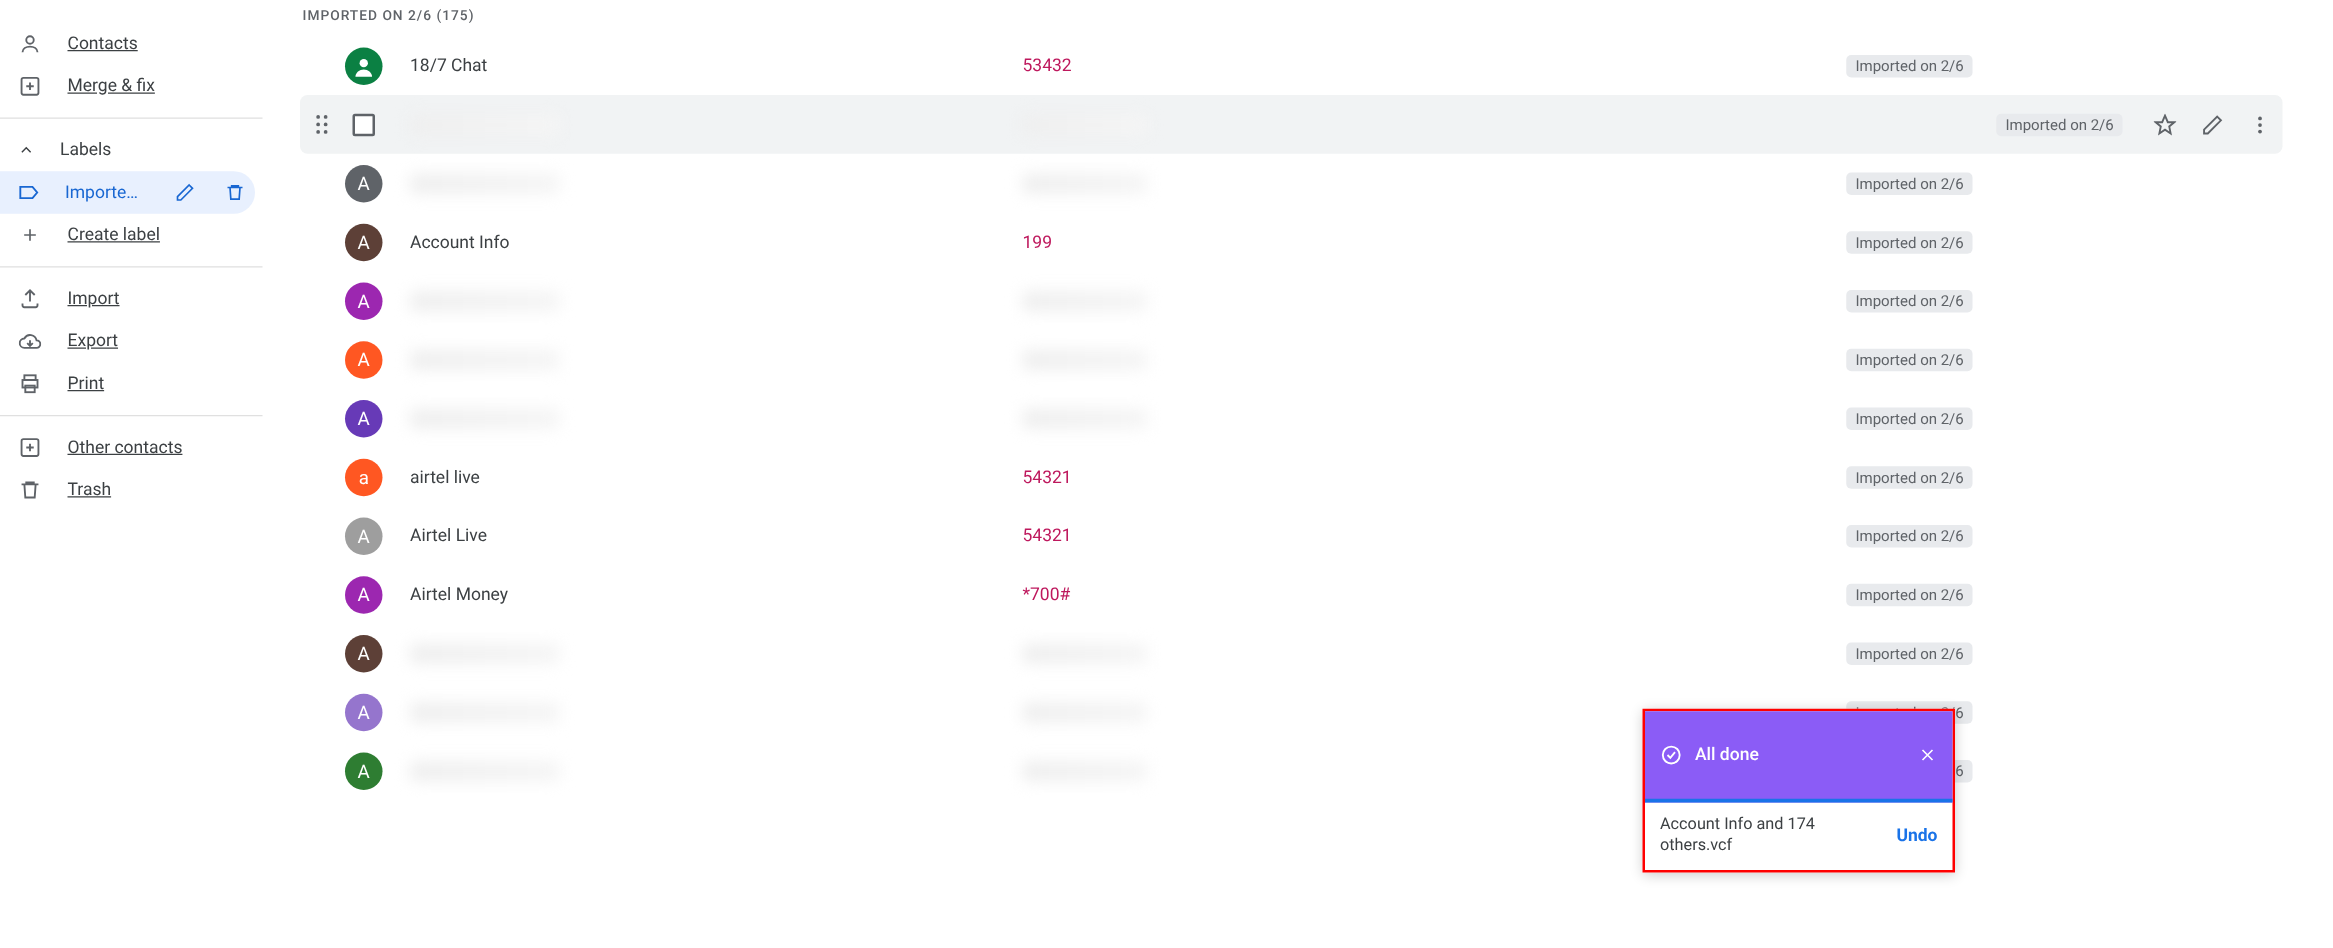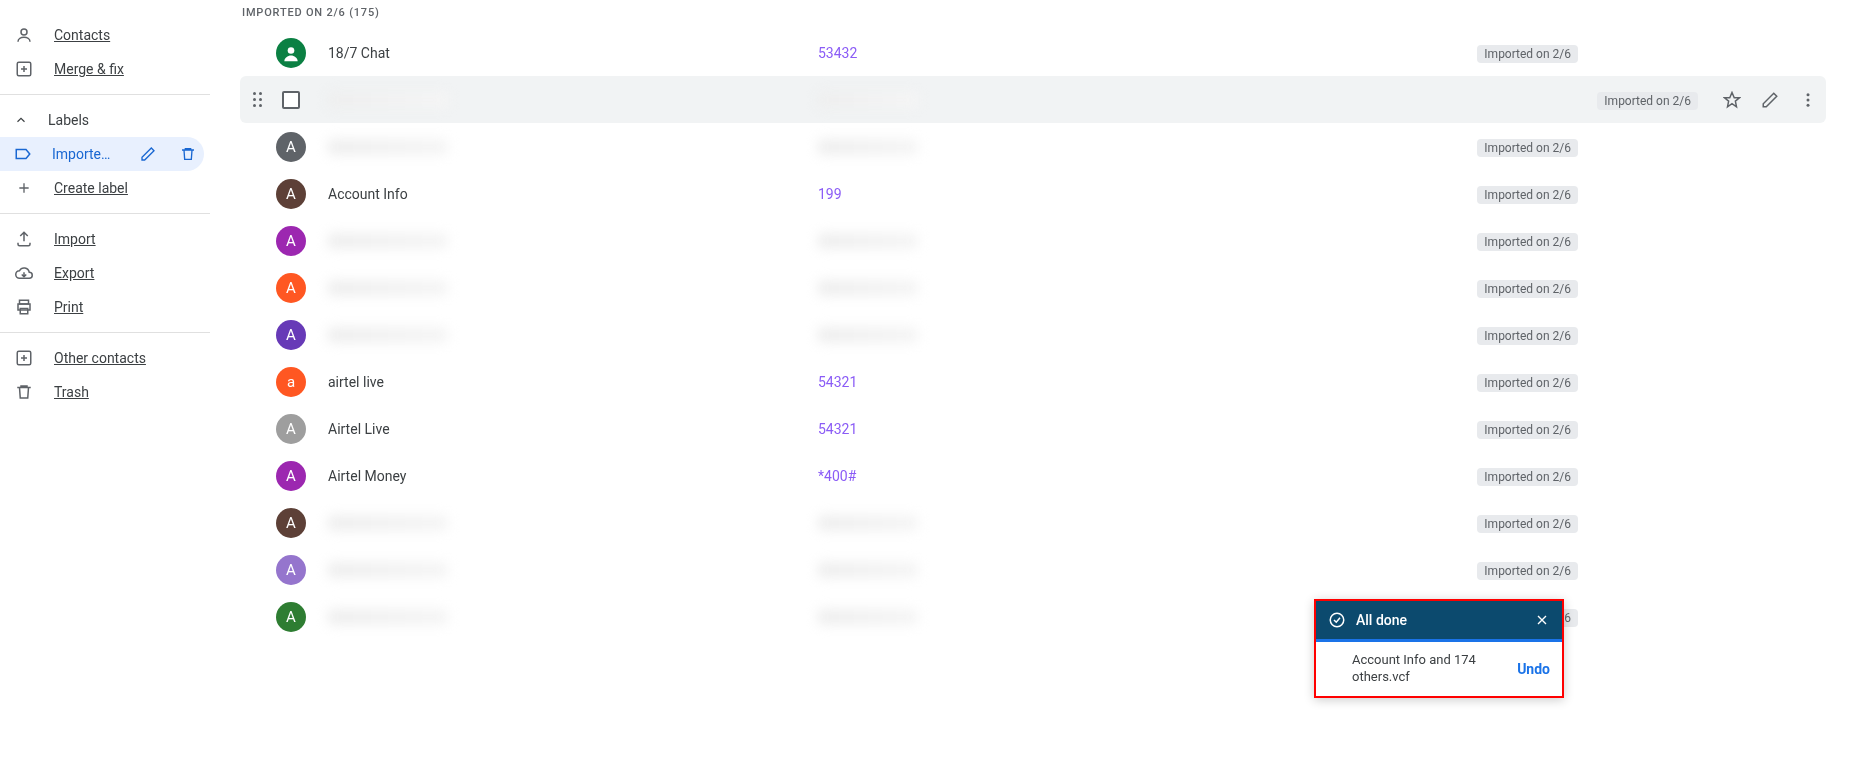--- a/index.html
+++ b/index.html
@@ -17,33 +17,33 @@
   .label-item .label { flex: 1; white-space: nowrap; overflow: hidden; text-overflow: ellipsis; font-size: 14px; }
   .label-item .mini-icon { width: 20px; height: 20px; display: flex; align-items: center; justify-content: center; color: #1967d2; cursor: pointer; }
   .main { flex: 1; padding-left: 30px; padding-right: 40px; }
   .section-header { font-size: 11px; letter-spacing: 0.8px; color: #5f6368; font-weight: 500; padding: 6px 0 10px 2px; }
   .contact-row { display: flex; align-items: center; height: 47px; padding: 0 8px 0 0; position: relative; border-radius: 6px; }
   .contact-row.hovered { background: #f1f3f4; }
   .row-handle { width: 36px; display: flex; align-items: center; justify-content: center; color: #5f6368; }
   .row-avatar { width: 30px; height: 30px; border-radius: 50%; display: flex; align-items: center; justify-content: center; color: #fff; font-size: 15px; font-weight: 400; margin-left: 0px; margin-right: 22px; flex-shrink: 0; }
   .row-avatar.checkbox { background: #fff; border: 2px solid #5f6368; border-radius: 2px; width: 18px; height: 18px; margin-left: 6px; margin-right: 28px; }
   .col-name { width: 490px; font-size: 14px; color: #3c4043; }
-  .col-phone { width: 400px; font-size: 14px; color: #8b5cf6; }
+  .col-phone { width: 400px; font-size: 14px; color: #be185d; }
   .col-label { margin-left: auto; }
   .label-chip { background: #e8eaed; color: #5f6368; font-size: 12px; padding: 2px 7px; border-radius: 4px; }
   .row-actions { position: absolute; right: 8px; display: flex; gap: 18px; align-items: center; }
   .row-actions .act { width: 20px; height: 20px; color: #5f6368; cursor: pointer; display: flex; align-items: center; justify-content: center; }
   .blurred { filter: blur(6px); color: #aaa; background: linear-gradient(90deg, #eee, #f5f5f5); border-radius: 4px; height: 16px; }
   .blurred.w1 { width: 120px; }
   .blurred.w2 { width: 100px; }
   .toast { position: absolute; right: 302px; bottom: 60px; width: 250px; background: #fff; box-shadow: 0 2px 10px rgba(0,0,0,0.2); border: 2px solid #ff0000; }
-  .toast-header { background: #0c4a6e; color: #fff; display: flex; align-items: center; padding: 10px 12px; gap: 10px; border-bottom: 3px solid #1a73e8; }
+  .toast-header { background: #8b5cf6; color: #fff; display: flex; align-items: center; padding: 26px 12px; gap: 10px; border-bottom: 3px solid #1a73e8; }
   .toast-header .title { flex: 1; font-size: 14px; font-weight: 500; }
   .toast-header .close { cursor: pointer; }
-  .toast-body { display: flex; align-items: center; padding: 10px 12px; gap: 10px; margin-left: 24px; }
+  .toast-body { display: flex; align-items: center; padding: 10px 12px; gap: 10px; }
   .toast-body .msg { flex: 1; font-size: 13px; color: #3c4043; line-height: 1.3; }
   .toast-body .undo { color: #1a73e8; font-size: 14px; font-weight: 700; cursor: pointer; }
   svg { display: block; }
   .drag-dots { display: grid; grid-template-columns: 4px 4px; grid-template-rows: 4px 4px 4px; gap: 2px; }
   .drag-dots span { width: 3px; height: 3px; background: #5f6368; border-radius: 50%; }
 </style>
 </head>
 <body>
 
 <div class="layout">
@@ -280,21 +280,21 @@
           <div class="row-handle"></div>
           <div class="row-avatar" style="background: rgb(158, 158, 158);">A</div>
           <div class="col-name">Airtel Live</div>
           <div class="col-phone">54321</div>
           <div class="col-label" style="margin-right: 240px;"><span class="label-chip">Imported on 2/6</span></div>
         </div>
         <div class="contact-row">
           <div class="row-handle"></div>
           <div class="row-avatar" style="background: rgb(156, 39, 176);">A</div>
           <div class="col-name">Airtel Money</div>
-          <div class="col-phone">*400#</div>
+          <div class="col-phone">*700#</div>
           <div class="col-label" style="margin-right: 240px;"><span class="label-chip">Imported on 2/6</span></div>
         </div>
         <div class="contact-row">
           <div class="row-handle"></div>
           <div class="row-avatar" style="background: rgb(93, 64, 55);">A</div>
           <div class="col-name">
             <div class="blurred w1"></div>
           </div>
           <div class="col-phone">
             <div class="blurred w2"></div>

